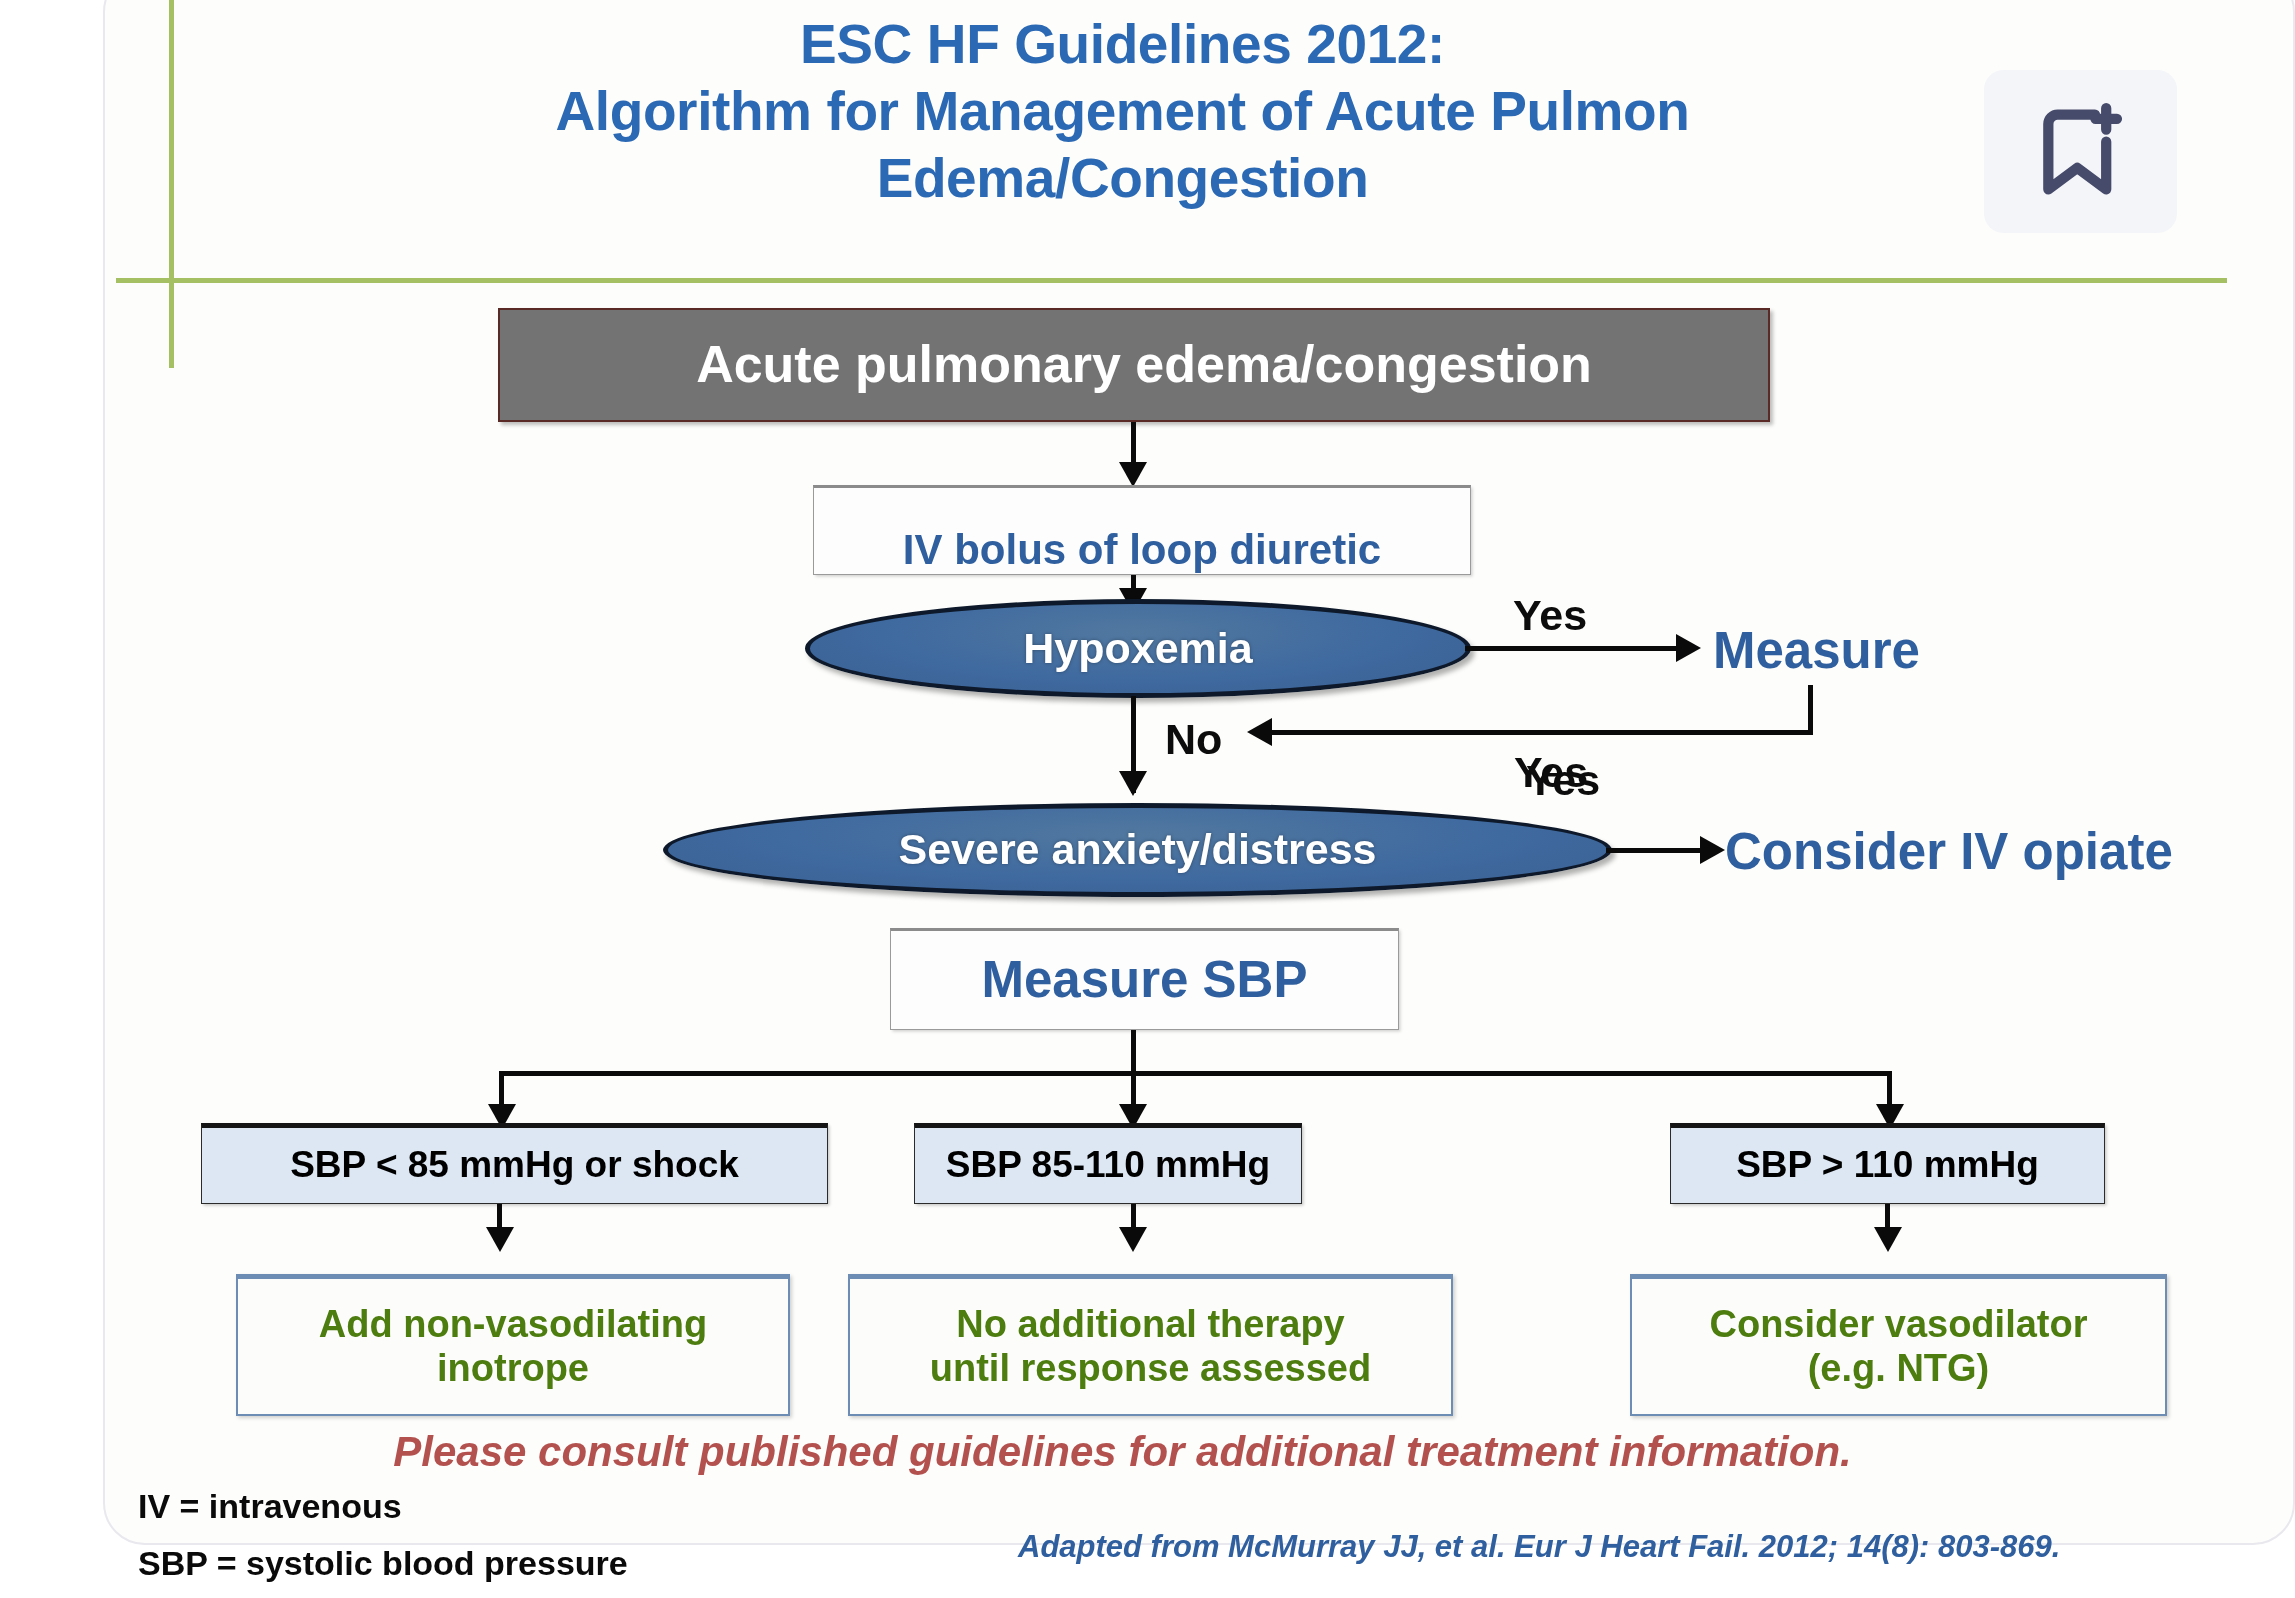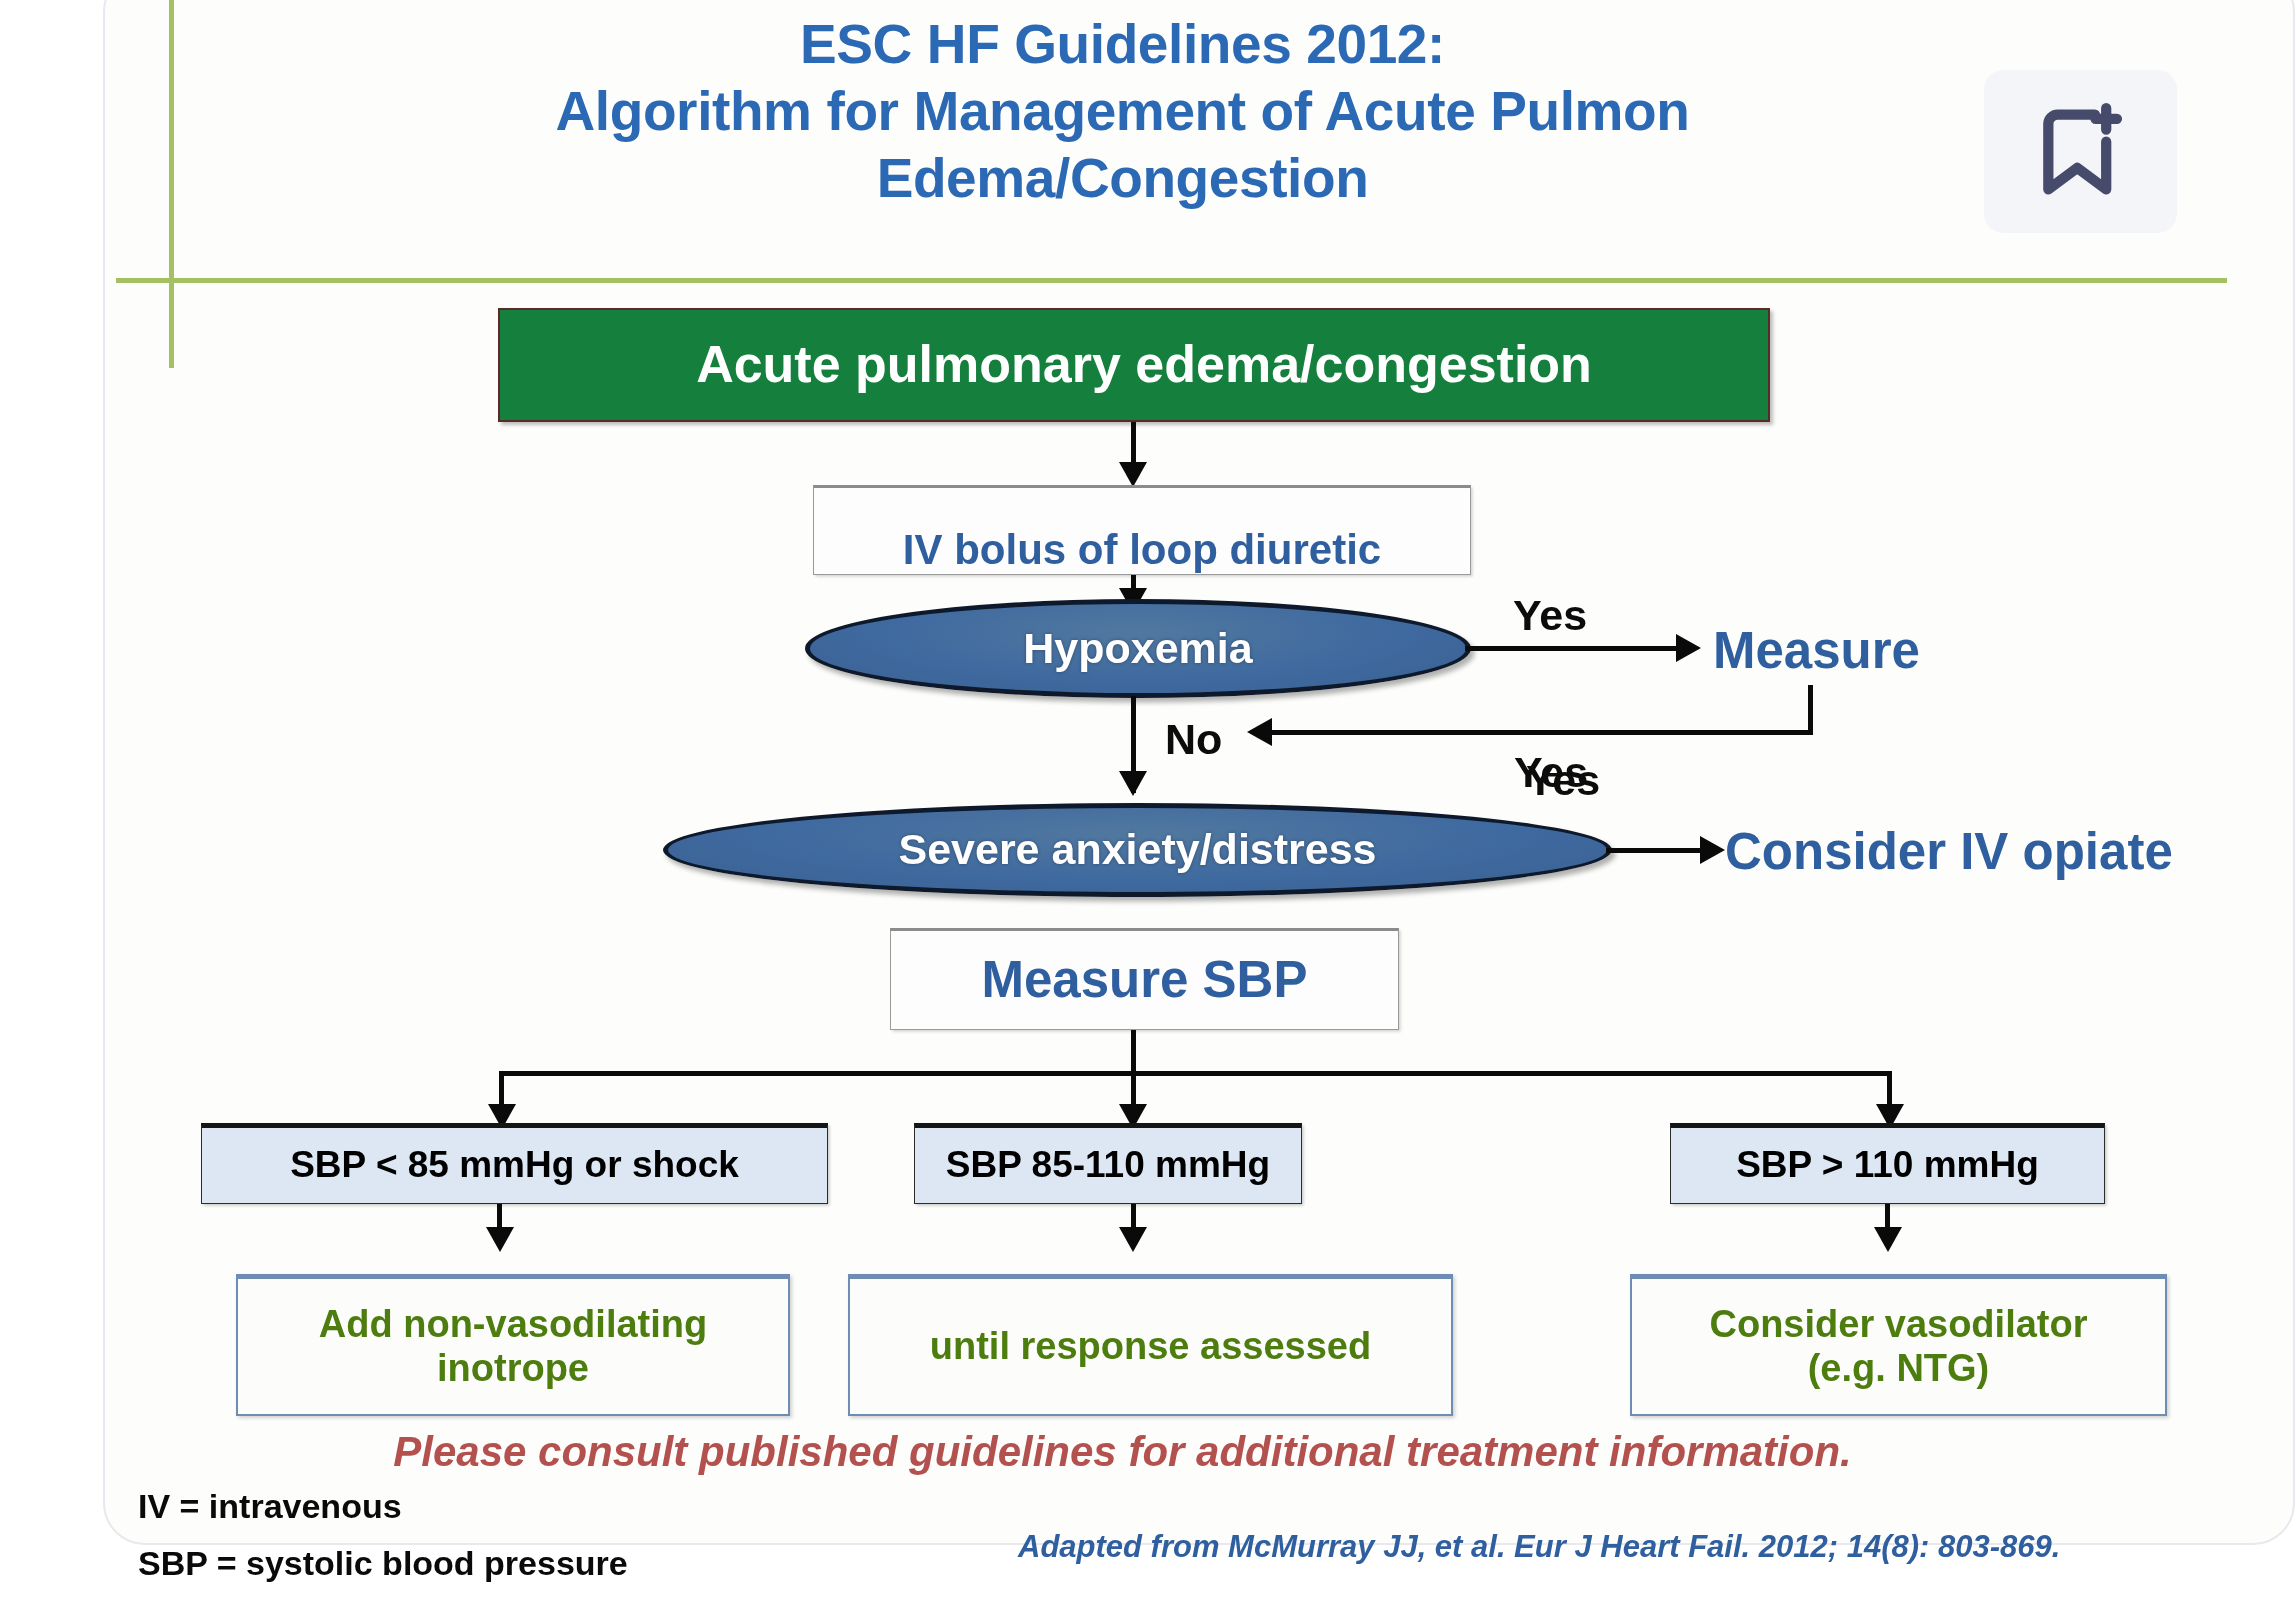--- a/index.html
+++ b/index.html
@@ -79,21 +79,21 @@
     box-sizing: border-box;
     display: flex;
     align-items: center;
     justify-content: center;
     text-align: center;
     font-weight: bold;
     line-height: 1.14;
   }
 
   .redbox {
-    background: #15803d;
+    background: #737373;
     border: 2.2px solid #5a2a26;
     color: #ffffff;
     font-size: 52px;
     box-shadow: 3px 3px 3.7px rgba(0,0,0,0.25);
     padding-left: 20px;
   }
 
   .whitebox {
     background: #fdfdfd;
     border: 1.5px solid #9a9a9a;
@@ -308,20 +308,21 @@
 
 <div class="vline" style="left:1885px; top:1204px; height:42px;"></div>
 <div class="arrowdown" style="left:1874px; top:1227px;"></div>
 
 <div class="node txbox" style="left:236px; top:1252px; width:554px; height:142px; flex-direction:column;">
   <span>Add non-vasodilating</span>
   <span>inotrope</span>
 </div>
 
 <div class="node txbox" style="left:848px; top:1252px; width:605px; height:142px; flex-direction:column;">
+  <span>No additional therapy</span>
   <span>until response assessed</span>
 </div>
 
 <div class="node txbox" style="left:1630px; top:1252px; width:537px; height:142px; flex-direction:column;">
   <span>Consider vasodilator</span>
   <span>(e.g. NTG)</span>
 </div>
 
 <div id="disclaimer">Please consult published guidelines for additional treatment information.</div>
 

